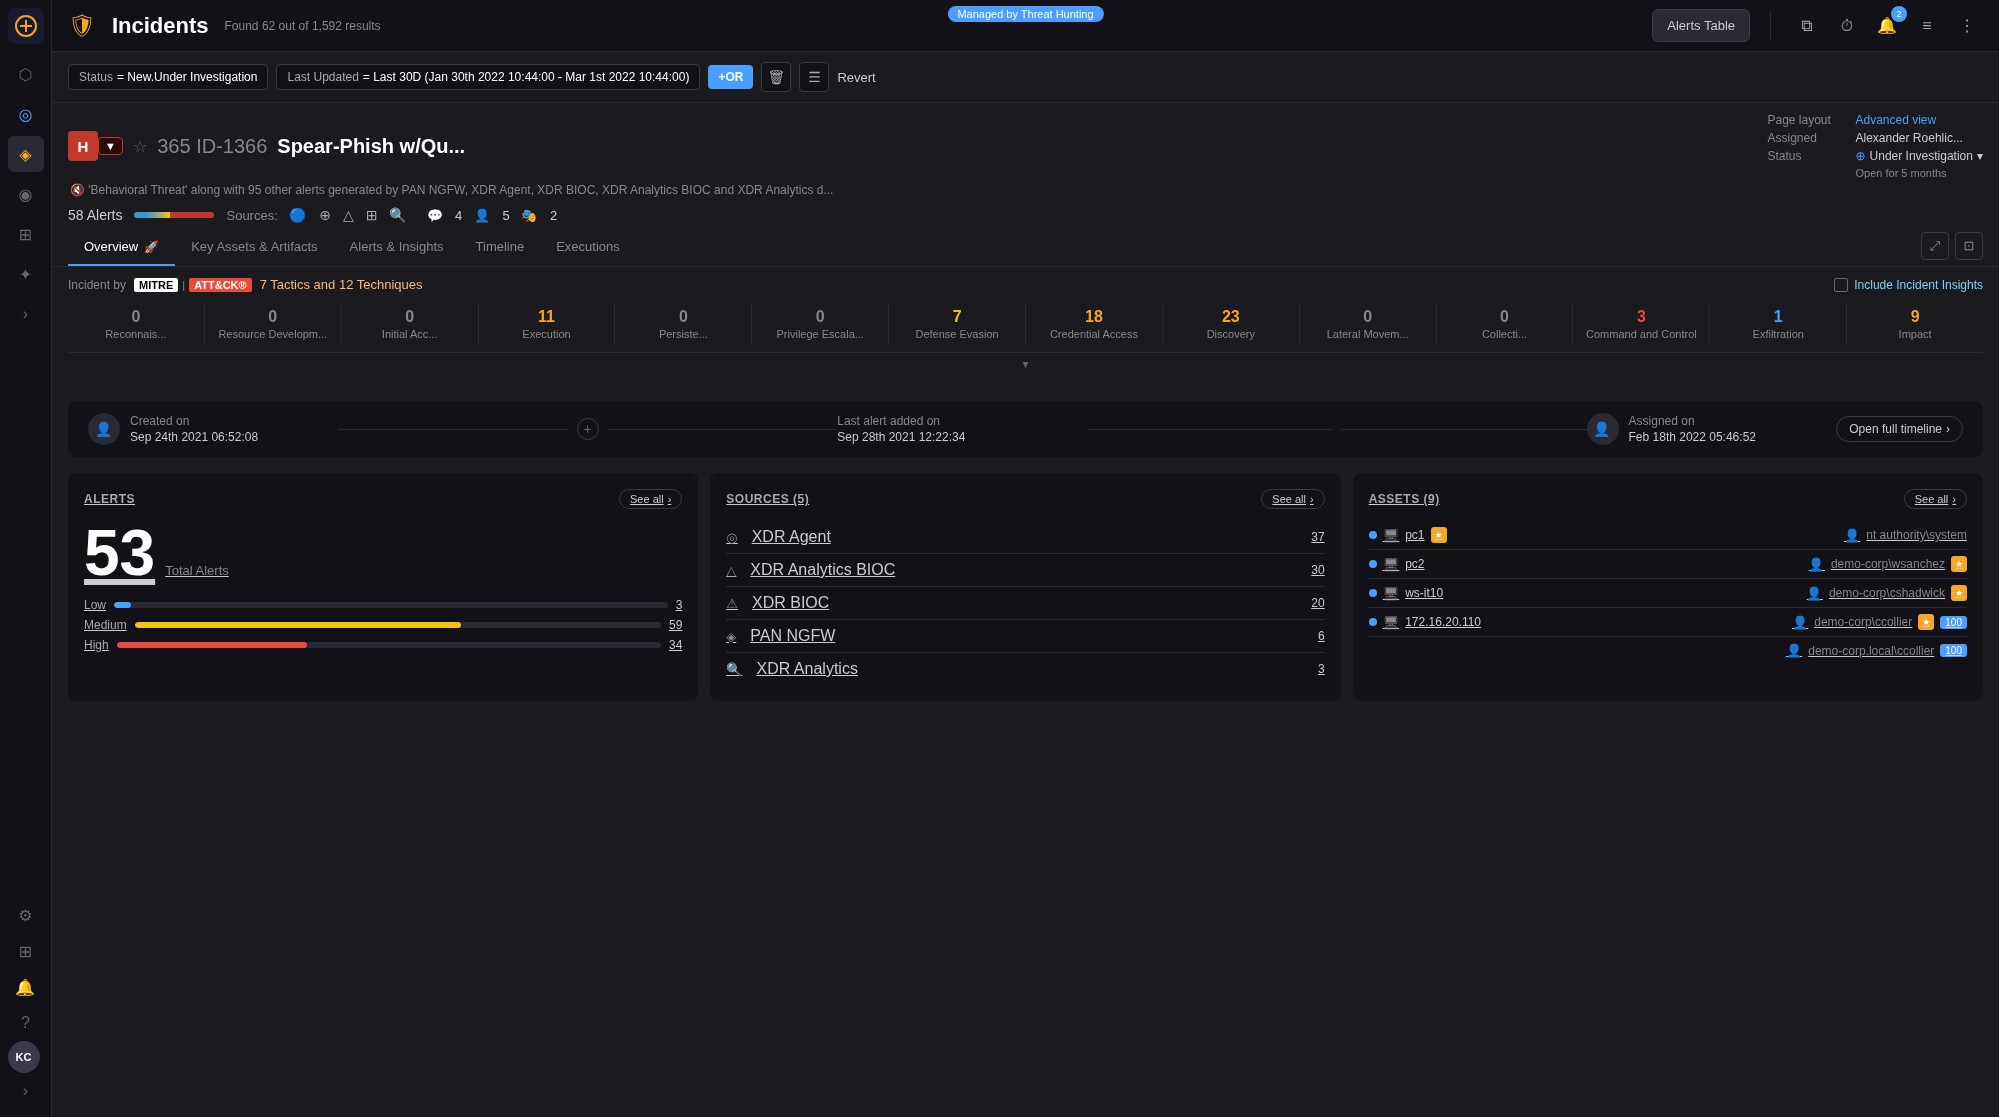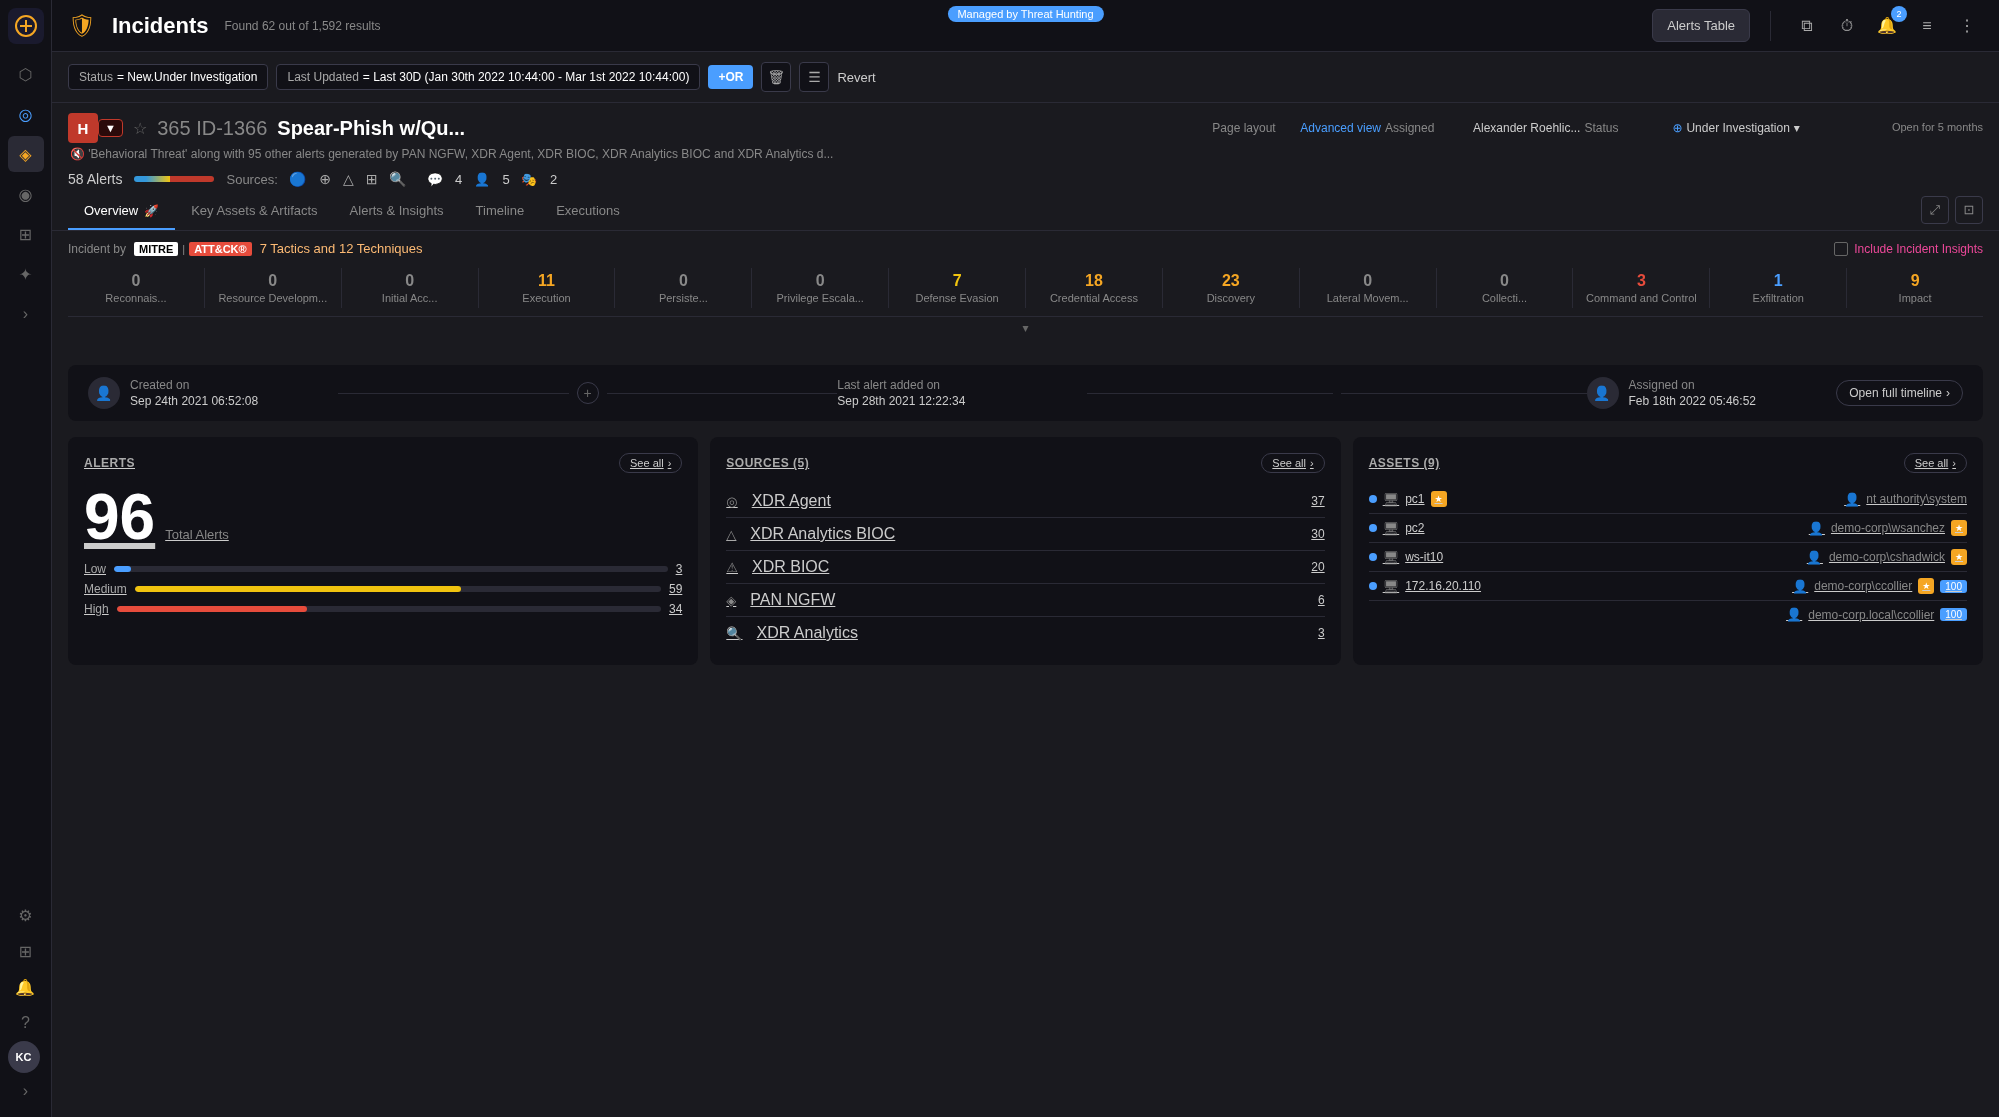--- a/index.html
+++ b/index.html
@@ -214,21 +214,21 @@
       color: #888;
       font-size: 20px;
     }
     .incident-name {
       color: #fff;
       font-size: 20px;
       font-weight: 600;
     }
     .page-layout-section {
       display: flex;
-      flex-direction: row;
+      flex-direction: column;
       gap: 4px;
       font-size: 12px;
       margin-left: auto;
     }
     .page-layout-row {
       display: flex; align-items: center; gap: 8px;
     }
     .page-layout-label { color: #888; width: 80px; }
     .page-layout-val { color: #4a9eff; cursor: pointer; }
     .status-val { color: #ccc; display: flex; align-items: center; gap: 4px; }
@@ -319,21 +319,21 @@
       color: #fff;
       font-size: 11px;
       font-weight: bold;
       padding: 1px 5px;
       border-radius: 2px;
     }
     .mitre-tactics { color: #fdba74; font-size: 13px; }
     .include-insights {
       margin-left: auto;
       display: flex; align-items: center; gap: 6px;
-      font-size: 12px; color: #ec4899;
+      font-size: 12px; color: #7dd3fc;
     }
     .checkbox-empty {
       width: 14px; height: 14px;
       border: 1px solid #666;
       border-radius: 2px;
       cursor: pointer;
     }
 
     
     .tactics-row {
@@ -818,21 +818,21 @@
 
       <div class="card">
         <div class="card-header">
           <span class="card-title">ALERTS</span>
           <button class="see-all-btn">
             <span>See all</span>
             <span>›</span>
           </button>
         </div>
         <div style="display:flex;align-items:baseline;gap:10px;margin-bottom:4px;">
-          <span class="alerts-big-num">96</span>
+          <span class="alerts-big-num">53</span>
           <span class="total-alerts-label">Total Alerts</span>
         </div>
         <div id="severity-rows">
             <div class="severity-row">
     <span class="sev-label">Low</span>
     <div class="sev-bar-wrap">
       <div class="sev-bar low" style="width:3%"></div>
     </div>
     <span class="sev-count">3</span>
   </div>

